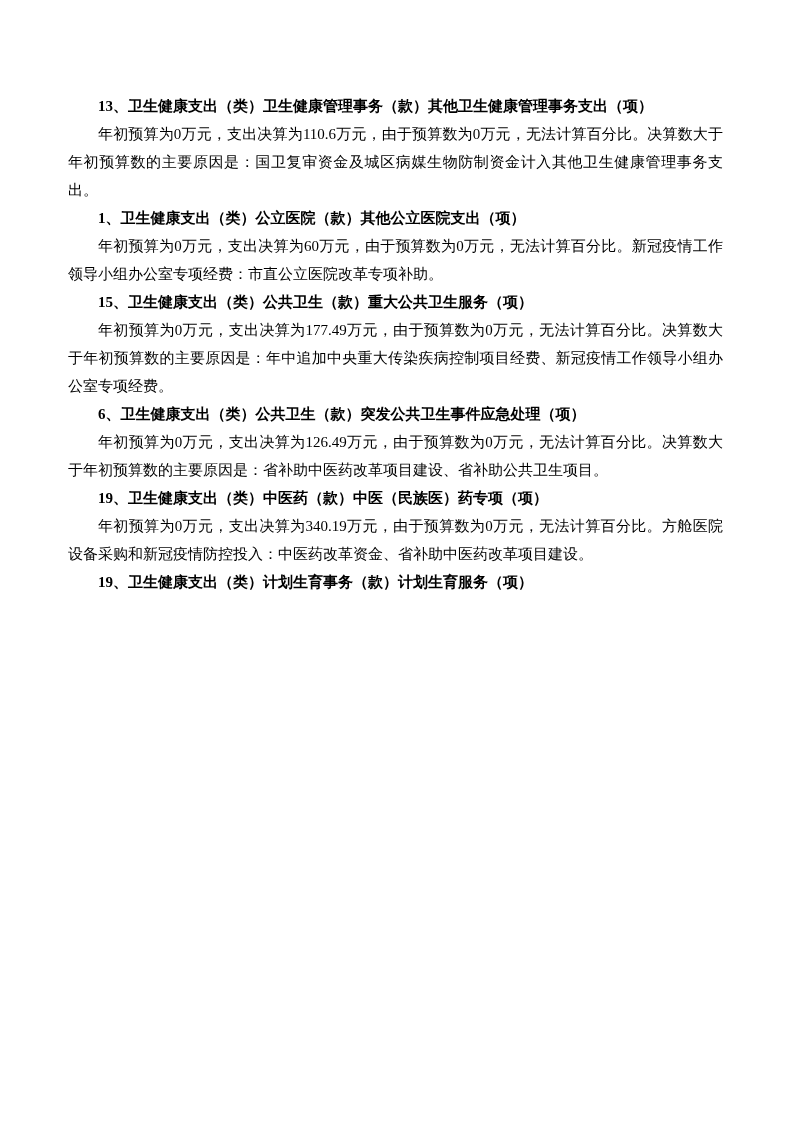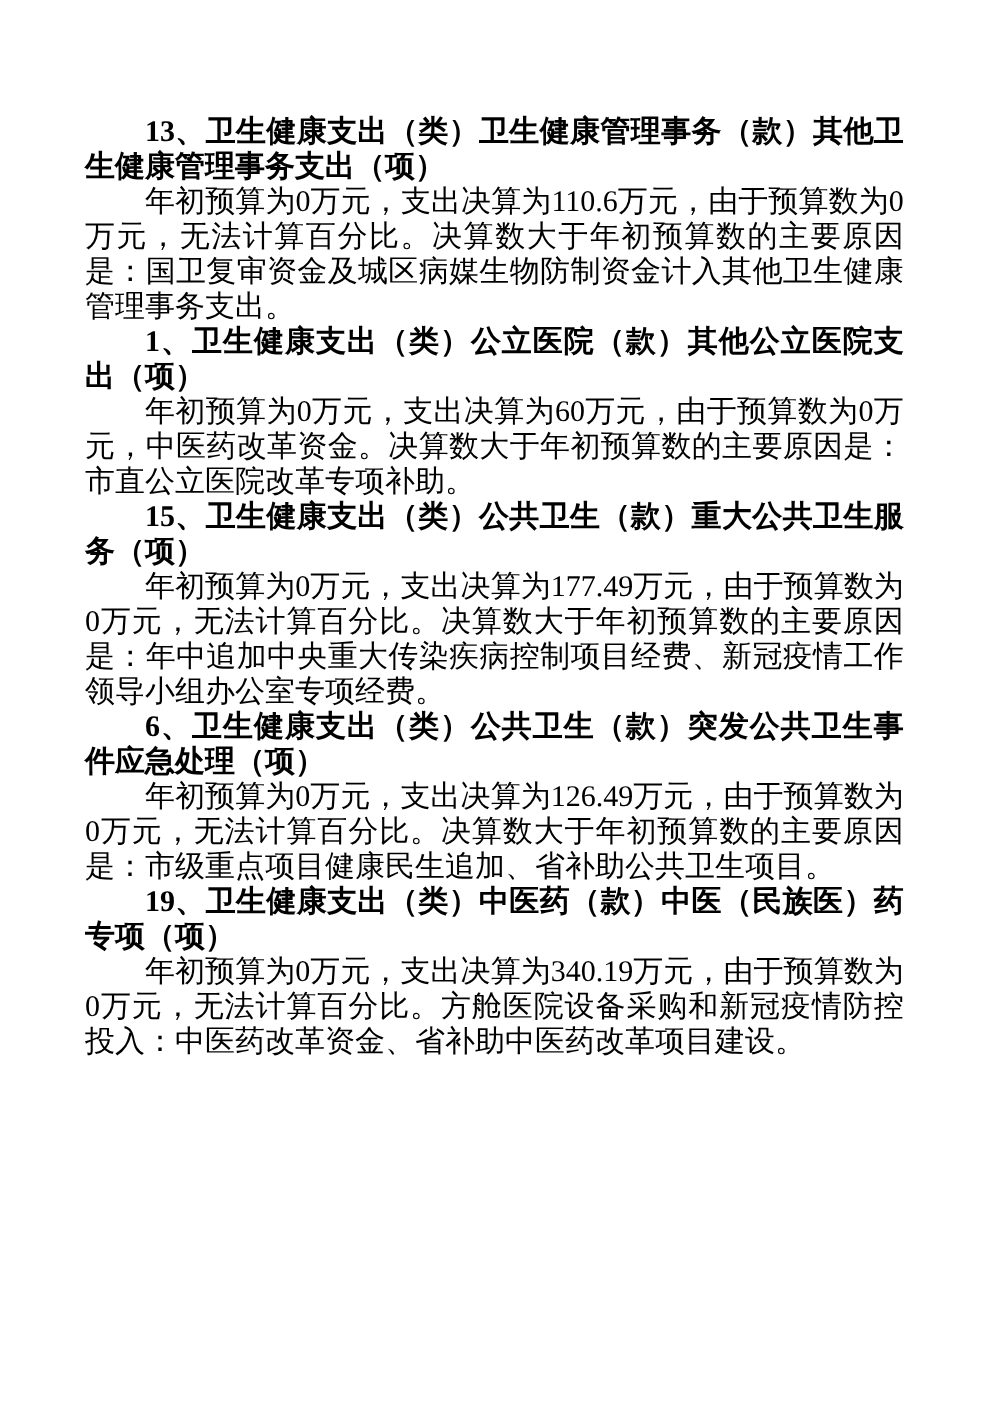--- a/index.html
+++ b/index.html
@@ -19,21 +19,21 @@
     width: 793px;
     height: 1122px;
     padding: 92px 70px 0 68px;
     background: #ffffff;
   }
   .doc-section {
     margin: 0;
   }
   .doc-section p {
     margin: 0;
-    font-size: 24px;
+    font-size: 15px;
     line-height: 28px;
     text-align: justify;
     text-indent: 2em;
     word-break: break-all;
   }
   .doc-section p.heading {
     font-weight: bold;
   }
   .doc-section p:empty {
     display: none;
@@ -44,35 +44,39 @@
 
 <div class="page">
 
   <section class="doc-section">
     <p class="heading">13、卫生健康支出（类）卫生健康管理事务（款）其他卫生健康管理事务支出（项）</p>
     <p class="body">年初预算为0万元，支出决算为110.6万元，由于预算数为0万元，无法计算百分比。决算数大于年初预算数的主要原因是：国卫复审资金及城区病媒生物防制资金计入其他卫生健康管理事务支出。</p>
   </section>
 
   <section class="doc-section">
     <p class="heading">1、卫生健康支出（类）公立医院（款）其他公立医院支出（项）</p>
-    <p class="body">年初预算为0万元，支出决算为60万元，由于预算数为0万元，中医药改革资金。决算数大于年初预算数的主要原因是：市直公立医院改革专项补助。</p>
+    <p class="body">年初预算为0万元，支出决算为60万元，由于预算数为0万元，无法计算百分比。新冠疫情工作领导小组办公室专项经费：市直公立医院改革专项补助。</p>
   </section>
 
   <section class="doc-section">
     <p class="heading">15、卫生健康支出（类）公共卫生（款）重大公共卫生服务（项）</p>
     <p class="body">年初预算为0万元，支出决算为177.49万元，由于预算数为0万元，无法计算百分比。决算数大于年初预算数的主要原因是：年中追加中央重大传染疾病控制项目经费、新冠疫情工作领导小组办公室专项经费。</p>
   </section>
 
   <section class="doc-section">
     <p class="heading">6、卫生健康支出（类）公共卫生（款）突发公共卫生事件应急处理（项）</p>
   </section>
 
   <section class="doc-section">
-    <p class="body">年初预算为0万元，支出决算为126.49万元，由于预算数为0万元，无法计算百分比。决算数大于年初预算数的主要原因是：市级重点项目健康民生追加、省补助公共卫生项目。</p>
+    <p class="body">年初预算为0万元，支出决算为126.49万元，由于预算数为0万元，无法计算百分比。决算数大于年初预算数的主要原因是：省补助中医药改革项目建设、省补助公共卫生项目。</p>
   </section>
 
   <section class="doc-section">
     <p class="heading">19、卫生健康支出（类）中医药（款）中医（民族医）药专项（项）</p>
     <p class="body">年初预算为0万元，支出决算为340.19万元，由于预算数为0万元，无法计算百分比。方舱医院设备采购和新冠疫情防控投入：中医药改革资金、省补助中医药改革项目建设。</p>
   </section>
 
+  <section class="doc-section">
+    <p class="heading">19、卫生健康支出（类）计划生育事务（款）计划生育服务（项）</p>
+
+  </section>
 
 </div>
 
 </body></html>

